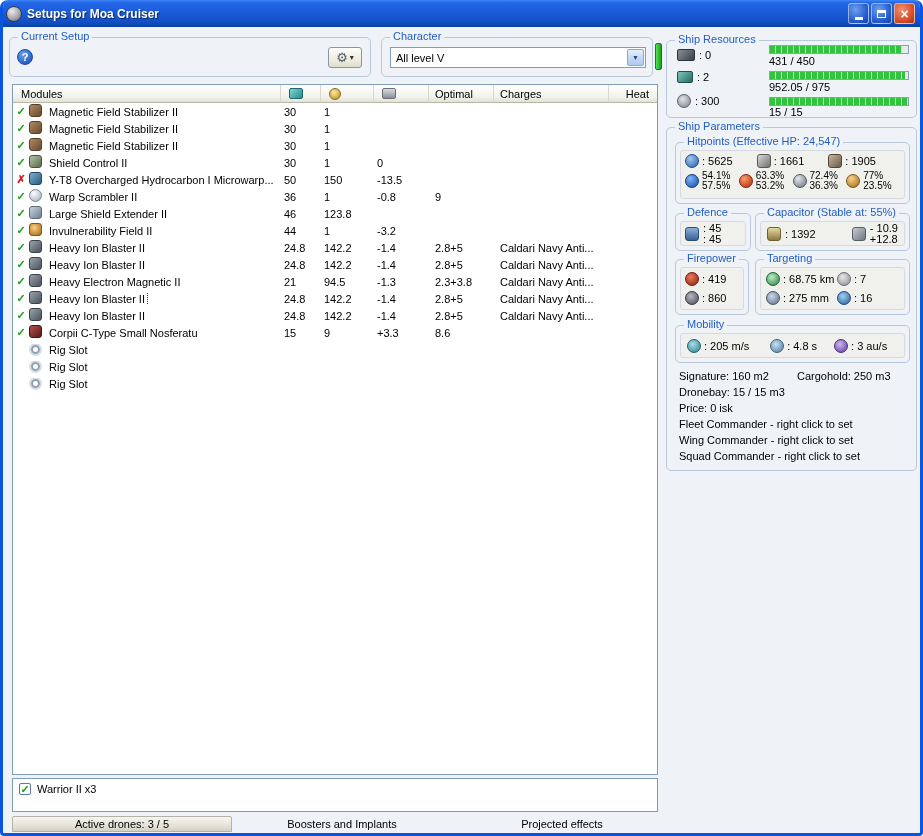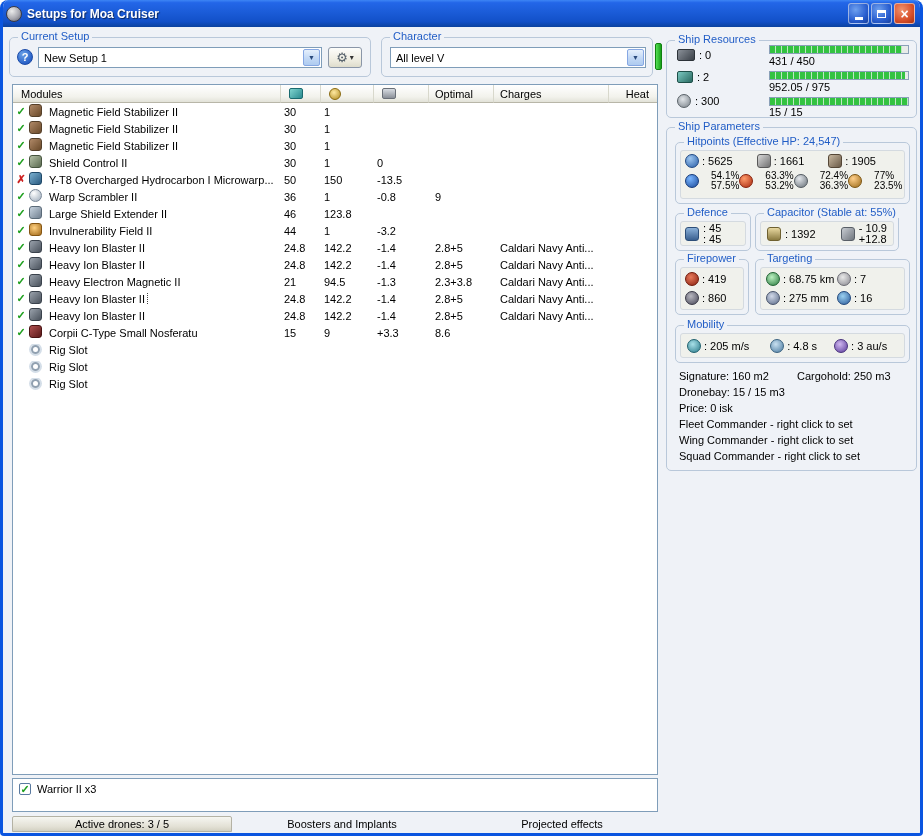--- a/index.html
+++ b/index.html
@@ -139,21 +139,21 @@
   .sico.volley { background:radial-gradient(circle at 40% 35%,#b8b8c0,#484858); border:1px solid #383846; border-radius:50%; }
   .sico.trange { background:radial-gradient(circle at 40% 35%,#baf0c0,#2a7a40); border:1px solid #1f6232; border-radius:50%; }
   .sico.tmax { background:radial-gradient(circle at 40% 35%,#e8e8e8,#888890); border:1px solid #6a6a72; border-radius:50%; }
   .sico.tscan { background:radial-gradient(circle at 40% 35%,#d0d8e8,#5a6a88); border:1px solid #48546c; border-radius:50%; }
   .sico.tsens { background:radial-gradient(circle at 40% 35%,#9ad0f0,#2a5a9a); border:1px solid #20487c; border-radius:50%; }
   .sico.mspeed { background:radial-gradient(circle at 40% 35%,#a8e0e8,#2a7a8a); border:1px solid #1f616e; border-radius:50%; }
   .sico.malign { background:radial-gradient(circle at 40% 35%,#c8e0f0,#4a7aa0); border:1px solid #3a6280; border-radius:50%; }
   .sico.mwarp { background:radial-gradient(circle at 40% 35%,#d0b8f0,#5a3a9a); border:1px solid #48307c; border-radius:50%; }
 
   .vcol { display:flex; flex-direction:column; line-height:11px; }
-  .resist { display:flex; align-items:center; gap:12px; flex:1; }
+  .resist { display:flex; align-items:center; gap:3px; flex:1; }
   .resist .vcol { font-size:10px; line-height:10px; }
   .info-line { line-height:16px; white-space:nowrap; }
 </style>
 </head>
 <body>
 
 <div class="window">
 
   <div class="titlebar">
     <span class="app-icon"></span>
@@ -169,24 +169,20 @@
           <span class="g-close">×</span>
         </div>
     </div>
   </div>
 
   <div class="content">
 
     <div class="gb" style="left:6px;top:10px;width:362px;height:40px;">
       <span class="cap">Current Setup</span>
       <div class="helpbtn">?</div>
-      <div class="combo" style="left:28px;top:9px;width:284px;">
-        <span class="val">New Setup 1</span>
-        <span class="dbtn">▼</span>
-      </div>
       <div class="toolbtn">
         <span class="gear">⚙</span>
         <span class="darr">▾</span>
       </div>
     </div>
 
     <div class="gb" style="left:378px;top:10px;width:272px;height:40px;">
       <span class="cap">Character</span>
       <div class="combo" style="left:8px;top:9px;width:256px;">
         <span class="val">All level V</span>
@@ -514,21 +510,21 @@
         <span class="cap">Defence</span>
         <div class="panel" style="display:flex;align-items:center;gap:4px;padding:0 4px;">
           <span class="sico defence"></span>
           <span class="vcol">
             <span>: 45</span>
             <span>: 45</span>
           </span>
         </div>
       </div>
 
-      <div class="gb" style="left:88px;top:85px;width:144px;height:38px;">
+      <div class="gb" style="left:88px;top:85px;width:155px;height:38px;">
         <span class="cap">Capacitor (Stable at: 55%)</span>
         <div class="panel" style="display:flex;align-items:center;gap:4px;padding:0 6px;">
           <span class="sico capacitor"></span>
           <span>: 1392</span>
           <span style="flex:1;"></span>
           <span class="sico capflow"></span>
           <span class="vcol">
             <span>- 10.9</span>
             <span>+12.8</span>
           </span>

